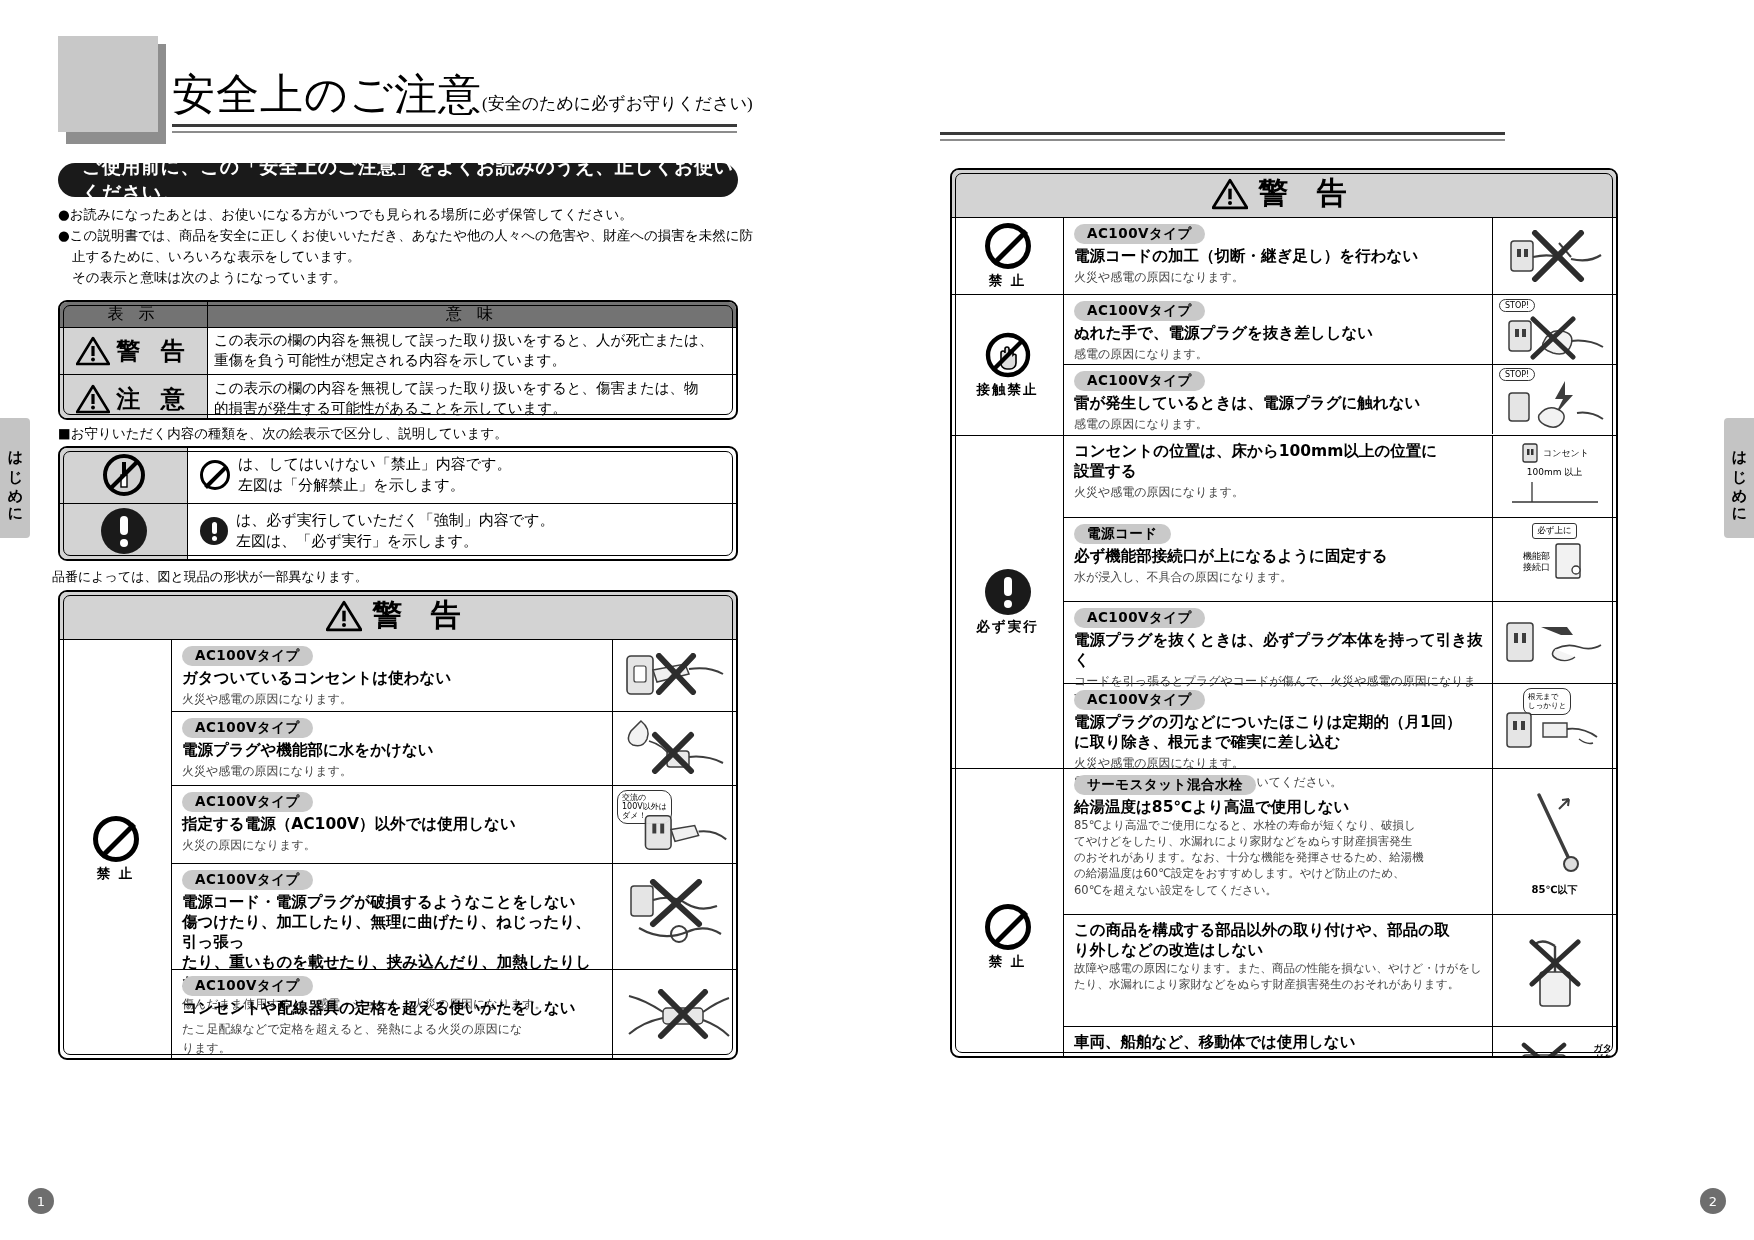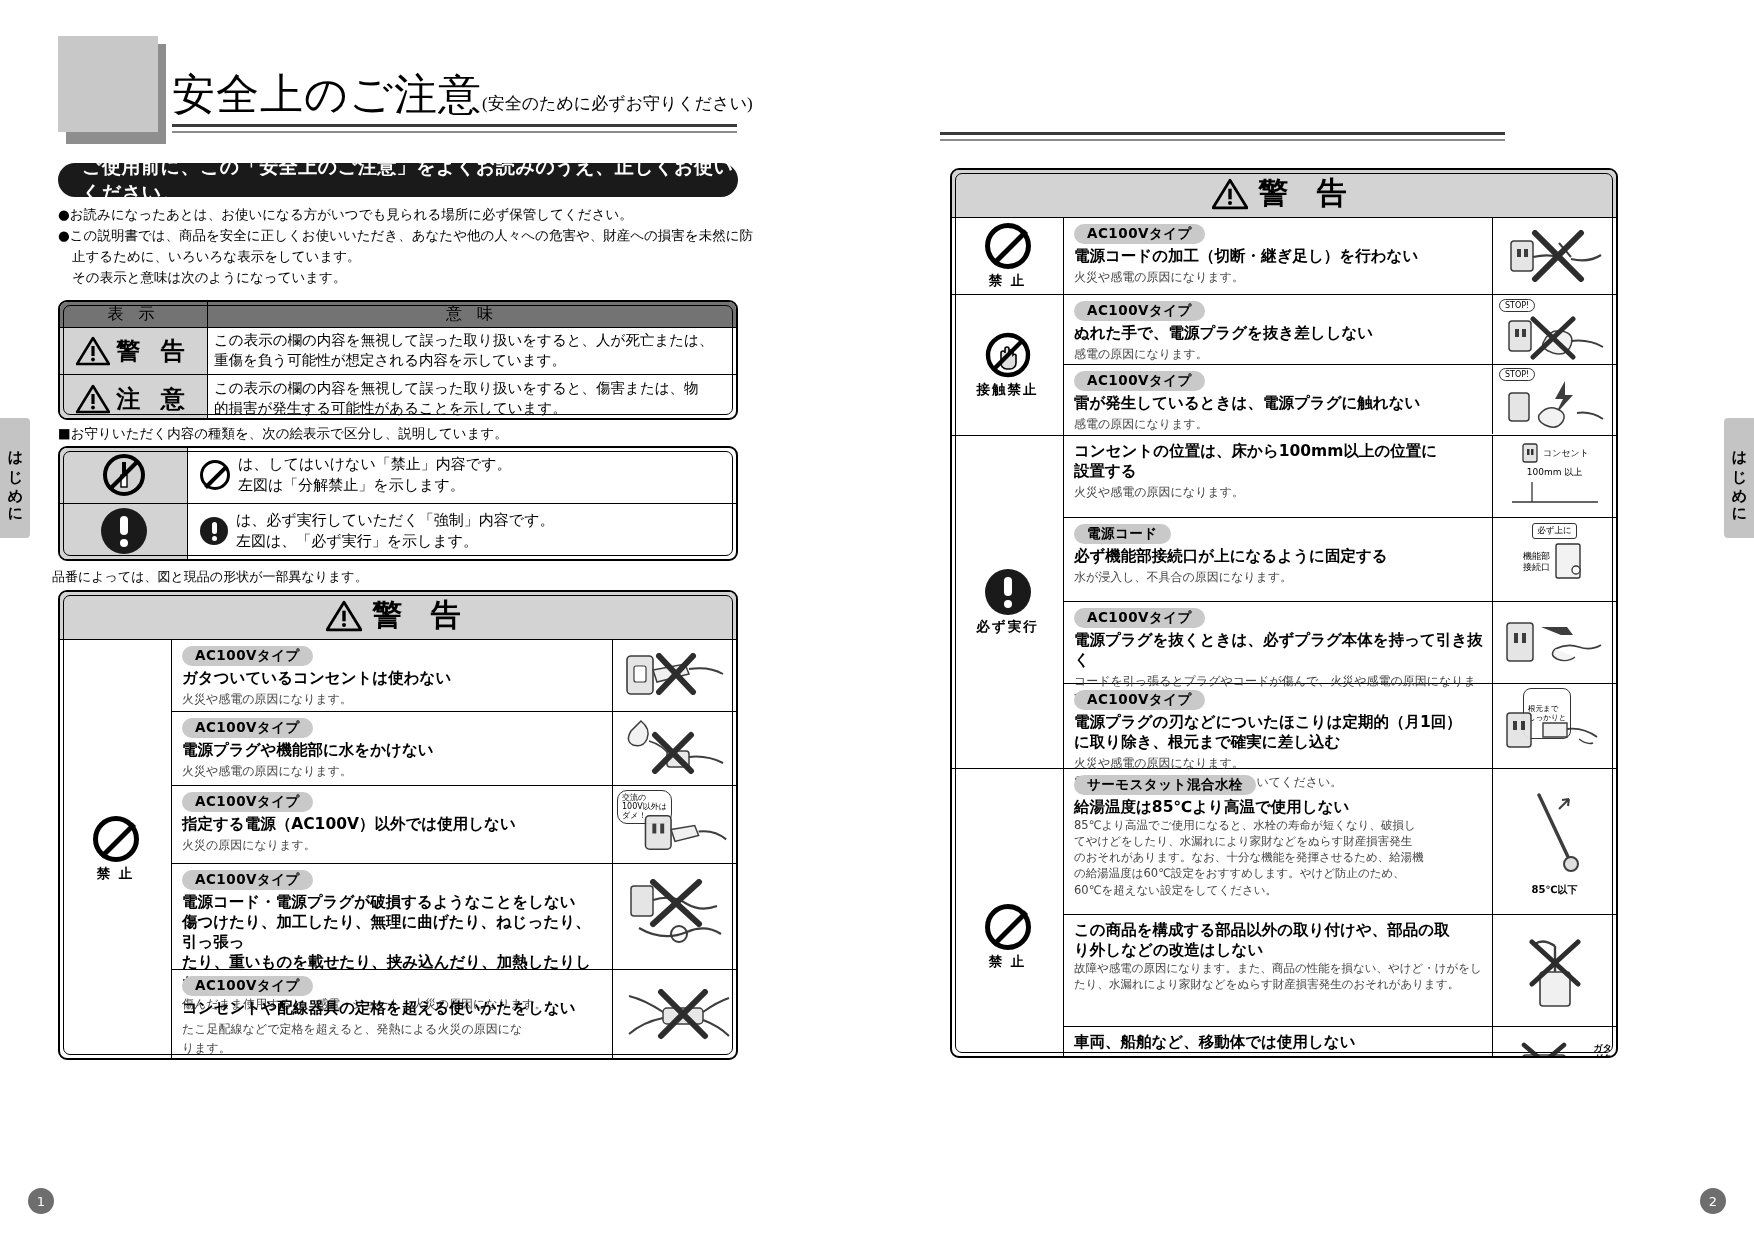--- a/index.html
+++ b/index.html
@@ -506,21 +506,21 @@
 
         <div class="wrow" style="height:84px;border-bottom:none;">
           <div class="wtext">
             <span class="tag">AC100Vタイプ</span>
             <div class="wmain">電源プラグの刃などについたほこりは定期的（月1回）</div>
             <div class="wmain">に取り除き、根元まで確実に差し込む</div>
             <div class="wsub">火災や感電の原因になります。</div>
             <div class="wsub">電源プラグを抜き、乾いた布でふいてください。</div>
           </div>
           <div class="wfig">
-            <div style="position:absolute;left:30px;top:4px;border:1.2px solid #333;border-radius:8px;padding:16px 4px;font-size:7.5px;line-height:1.15;background:#fff;white-space:pre-line;">根元まで
+            <div style="position:absolute;left:30px;top:4px;border:1.2px solid #333;border-radius:8px;padding:4px 4px;font-size:7.5px;line-height:1.15;background:#fff;white-space:pre-line;">根元まで
 しっかりと</div>
             <svg width="112" height="58" viewBox="0 0 112 58" class="fig" style="margin-top:12px;">
               <rect x="8" y="10" width="24" height="34" rx="3" fill="#e4e4e4" stroke="#333" stroke-width="1.5"></rect>
               <rect x="14" y="18" width="4" height="9" fill="#333"></rect>
                 <rect x="22" y="18" width="4" height="9" fill="#333"></rect>
               <path d="M44 20 h24 v14 h-24 z" fill="#f0f0f0" stroke="#333" stroke-width="1.4"></path>
               <path d="M68 26 q16 -2 30 8" fill="none" stroke="#333" stroke-width="1.8"></path>
               <path d="M80 36 q8 6 14 4" fill="none" stroke="#333" stroke-width="1.4"></path>
             </svg>
           </div>

